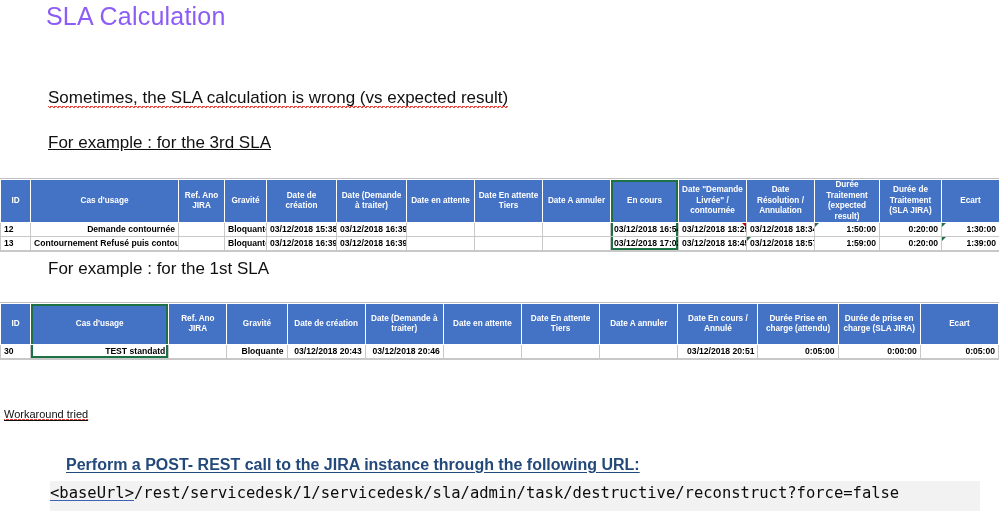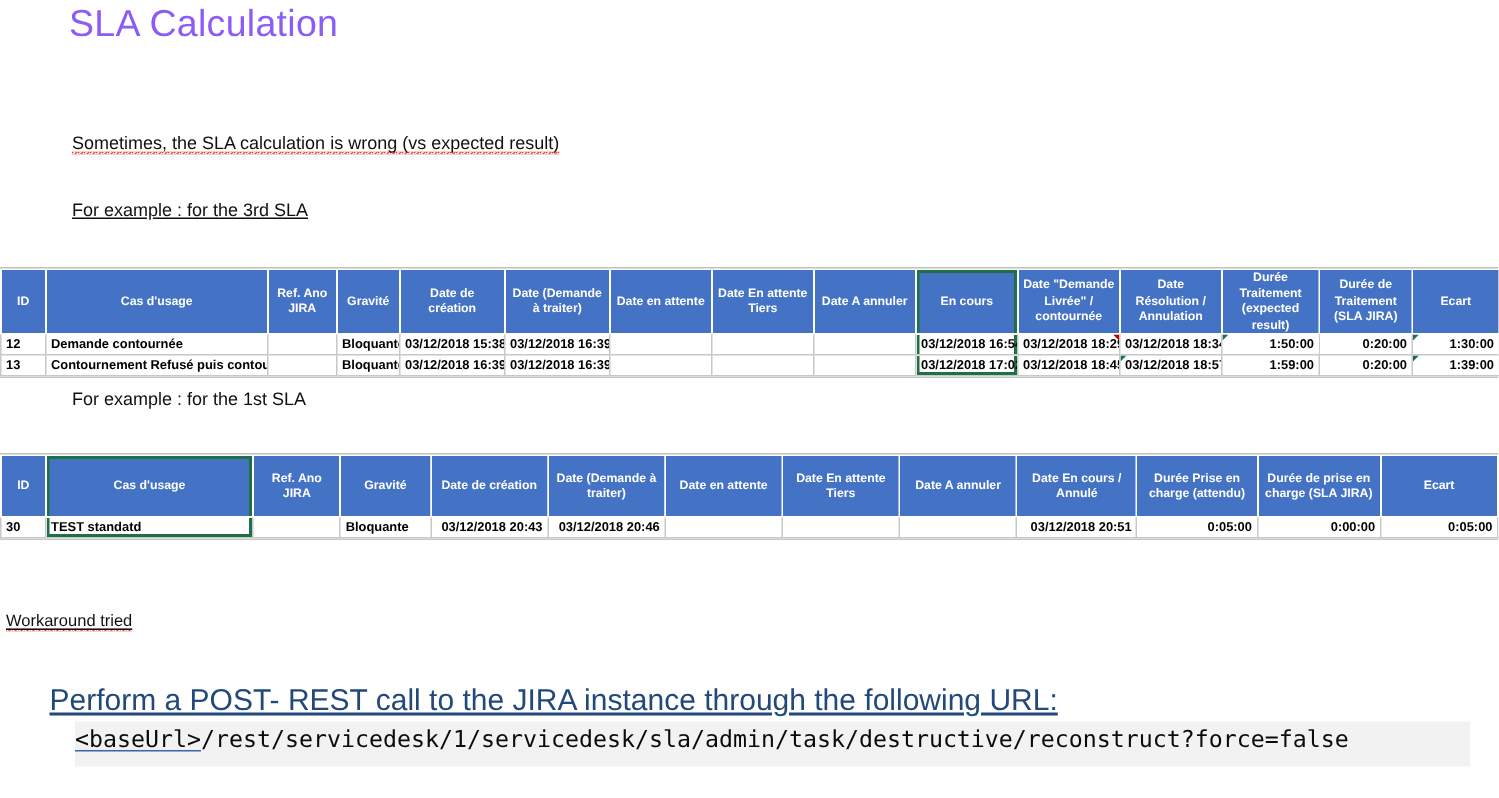--- a/index.html
+++ b/index.html
@@ -23,21 +23,21 @@
     top: 2px;
     font-size: 25px;
     color: #8b5cf6;
     letter-spacing: 0.2px;
     white-space: nowrap;
   }
 
   
   .para {
     position: absolute;
-    font-size: 12px;
+    font-size: 17px;
     color: #101010;
     white-space: nowrap;
   }
   .para-1 { left: 48px; top: 88px; }
   .para-2 { left: 48px; top: 133px; text-decoration: underline; }
   .para-3 { left: 48px; top: 259px; }
 
   .heading-workaround {
     position: absolute;
     left: 4px;
@@ -53,23 +53,24 @@
         #E8413C 0 1px, transparent 1px 2px);
     background-repeat: repeat-x;
     background-size: 4px 2px;
     background-position: left bottom;
     padding-bottom: 1px;
   }
 
   
   .wa-line {
     position: absolute;
-    left: 33px;
-    font-size: 20px;
-    white-space: nowrap;
+    left: 66px;
+    font-size: 16px;
+    white-space: nowrap;
+    font-weight: bold;
   }
   .wa-perform {
     top: 456px;
     color: #23497B;
     text-decoration: underline;
     text-underline-offset: 2px;
   }
   .url-block {
     position: absolute;
     left: 50px;
@@ -133,21 +134,21 @@
     color: #000000;
     border: 1px solid #C8C8C8;
     height: 13px;
     font-weight: bold;
     font-size: 8.6px;
     vertical-align: middle;
     white-space: nowrap;
   }
   table.xl tbody td.num { text-align: right; }
   table.xl tbody td.ctr { }
-  table.xl tbody td.lft { text-align: left; }
+  table.xl tbody td.lft { text-align: right; }
   table.xl tbody td.link {
     text-align: center;
   }
   table.xl tbody td.link a {
     color: #1155CC;
     text-decoration: underline;
   }
   
   th.sel-top {
     box-shadow: inset 0 2px 0 0 #1E7145, inset 2px 0 0 0 #1E7145, inset -2px 0 0 0 #1E7145;

